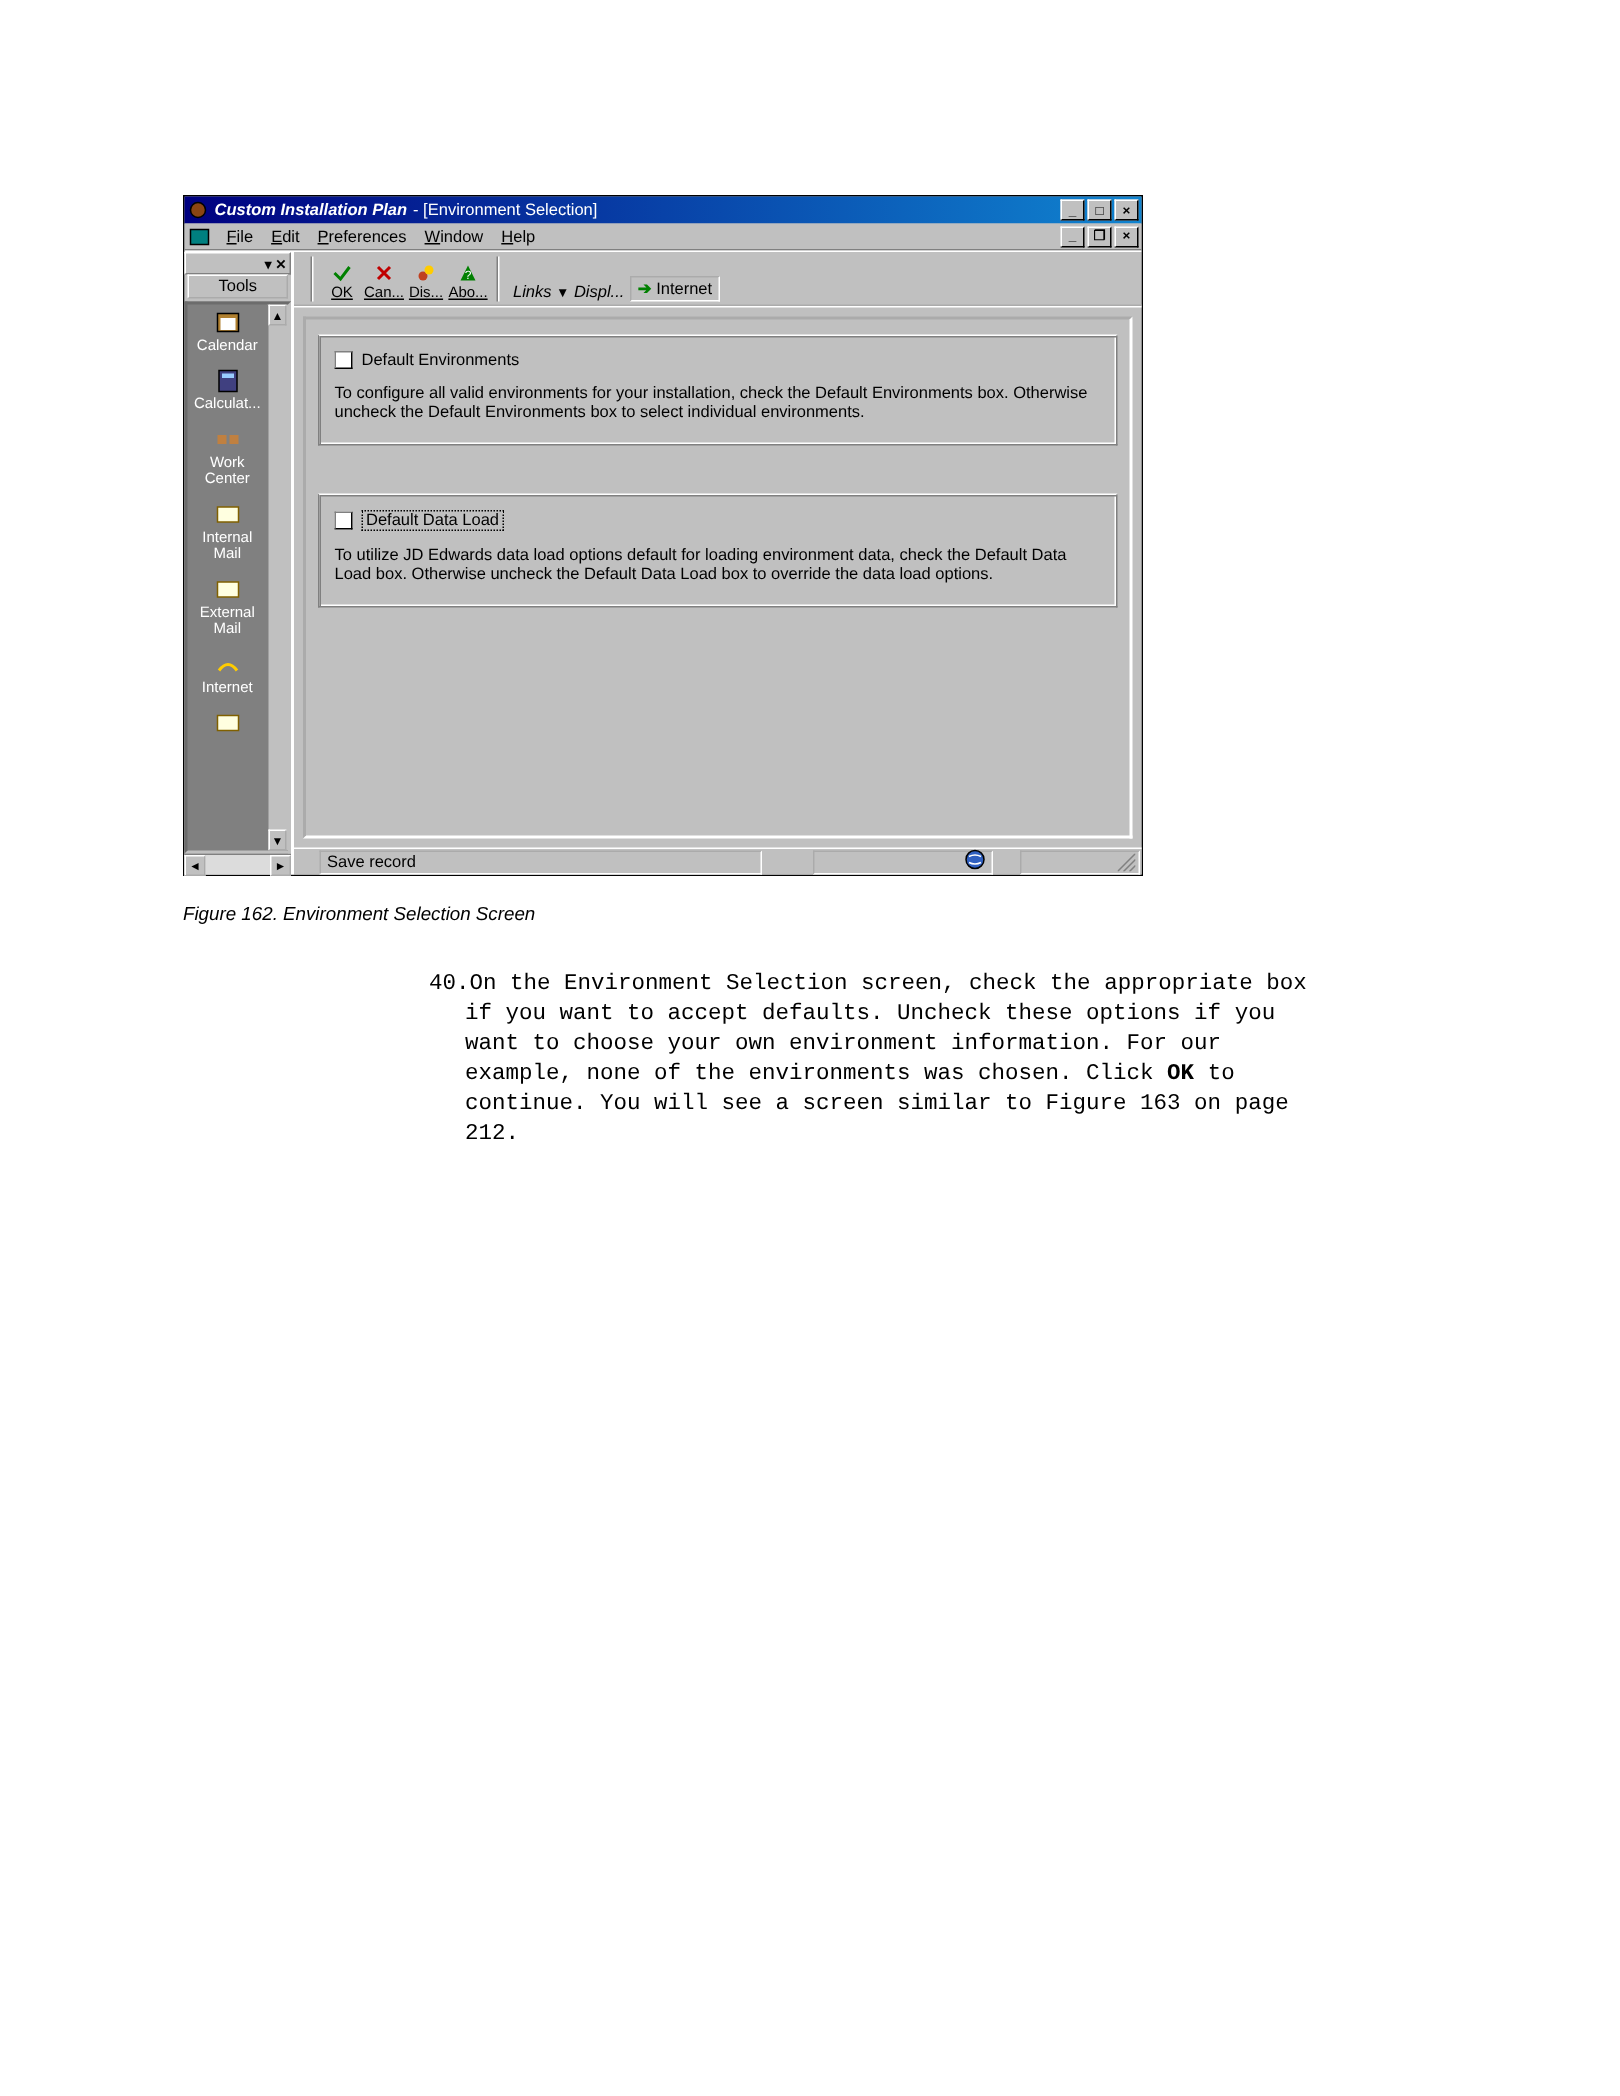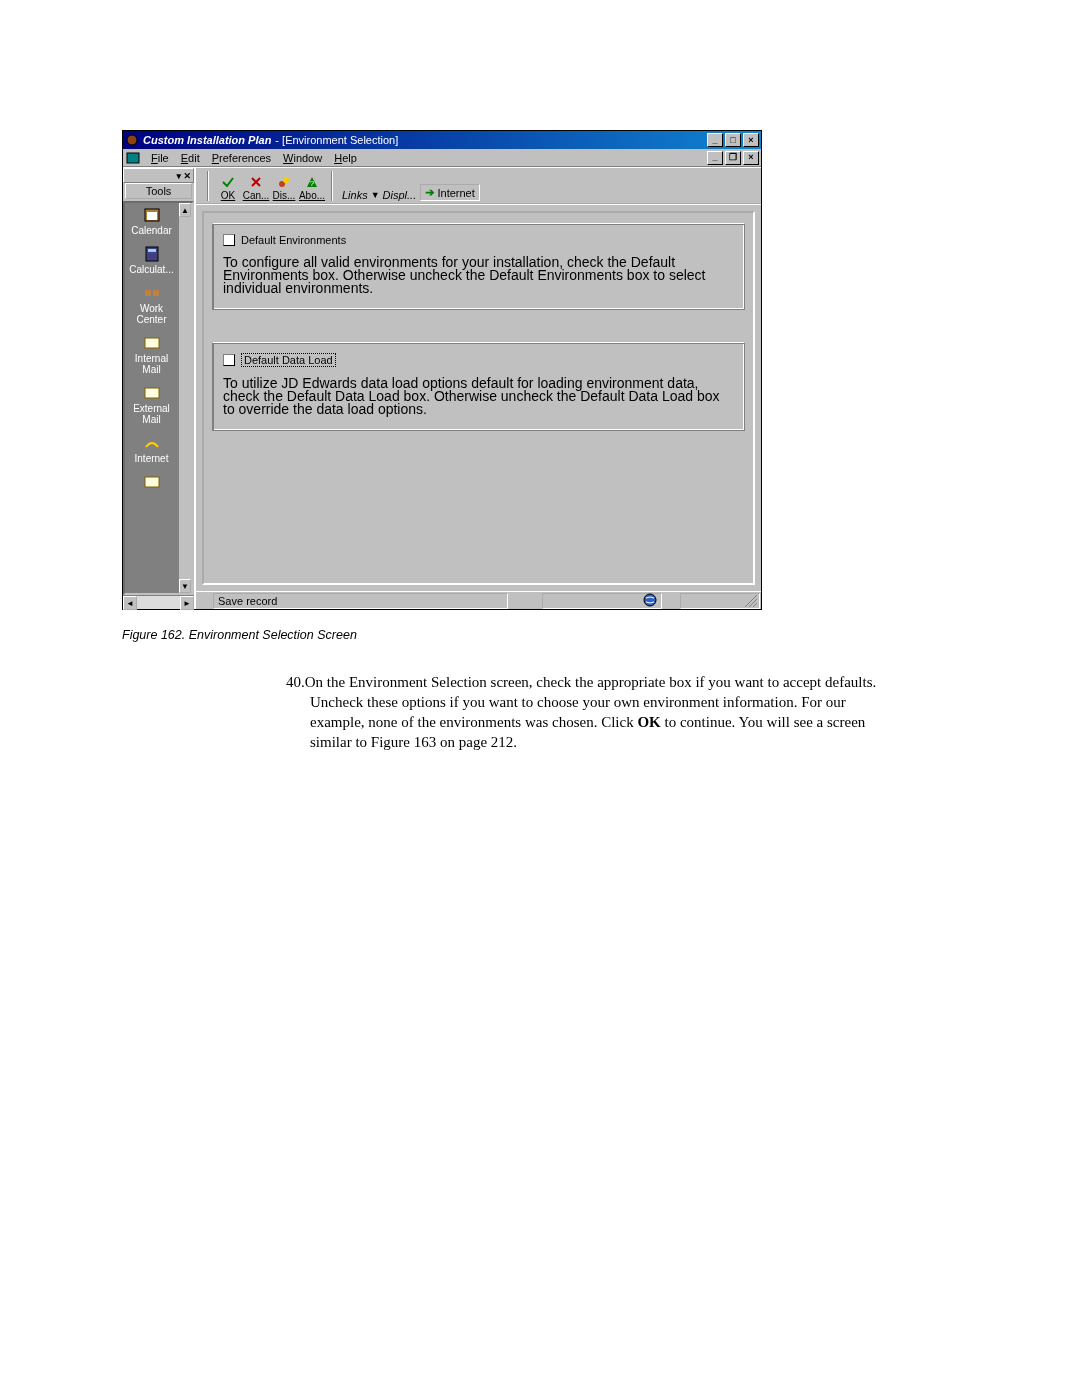--- a/index.html
+++ b/index.html
@@ -148,21 +148,21 @@
     background:#c0c0c0;
   }
   .g-check {
     display:flex; align-items:center; gap:6px; margin-bottom:10px;
   }
   .g-check .box {
     width:12px;height:12px;background:#fff;border:1px solid #000;
     border-top-color:#808080;border-left-color:#808080;
   }
   .g-check.sel .lab{ border:1px dotted #000; padding:0 2px;}
-  .g-desc { font-size:14px; line-height:13px; }
+  .g-desc { font-size:11px; line-height:13px; }
   .statusbar {
     display:flex; align-items:center;
     height:18px;
     border-top:1px solid #fff;
     background:#c0c0c0;
     font-size:11px;
   }
   .stat-cell {
     flex:1;
     border:1px inset #fff;
@@ -177,21 +177,21 @@
     font-style: italic;
     font-size: 12.5px;
     margin: 18px 0 0 0;
   }
   
   .body-text {
     margin: 30px 0 0 286px;
     width: 605px;
     font-size: 15px;
     line-height: 20px;
-    font-family: Liberation Serif, serif;
+    font-family: Liberation Mono, monospace;
     text-indent: -24px;
     padding-left: 24px;
   }
   .body-text b { font-weight:bold; }
 </style>
 </head>
 <body>
 
 <div class="page">
 

